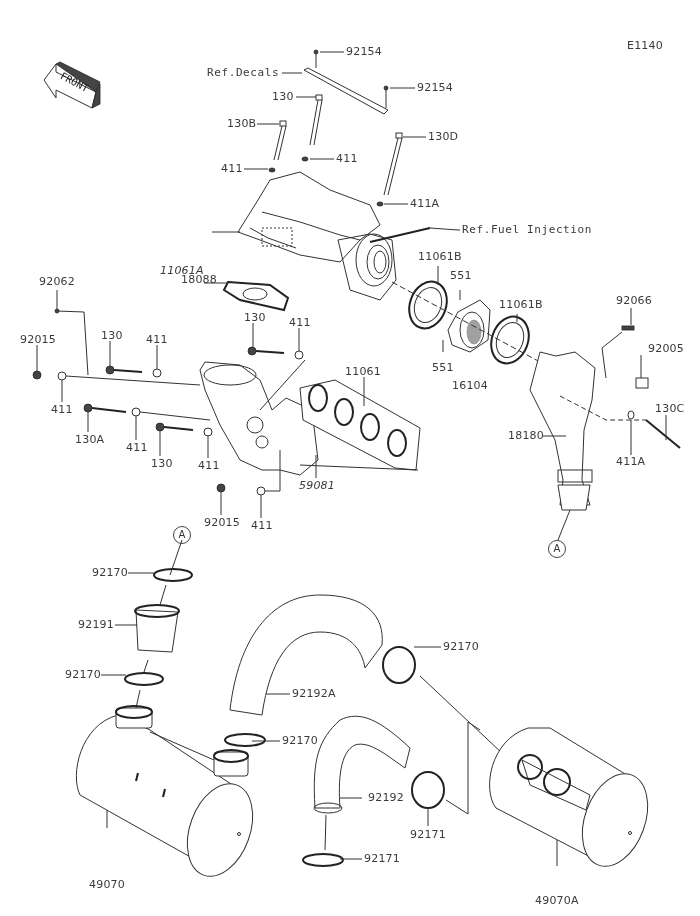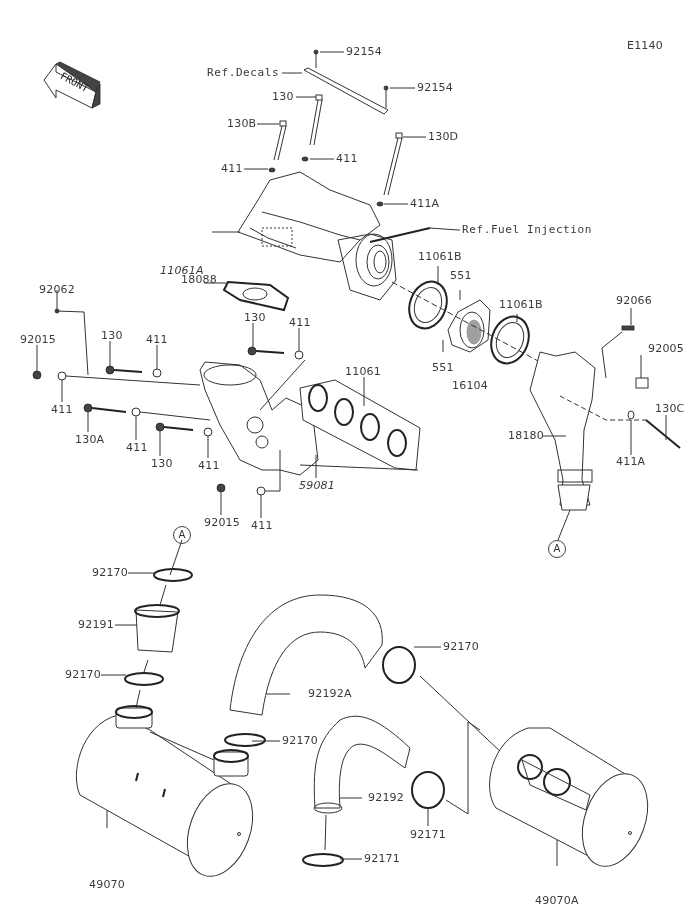--- a/index.html
+++ b/index.html
@@ -266,21 +266,21 @@
 <div class="lbl" style="left:450px;top:270px;">551</div>
 <div class="lbl" style="left:499px;top:299px;">11061B</div>
 <div class="lbl" style="left:432px;top:362px;">551</div>
 <div class="lbl" style="left:452px;top:380px;">16104</div>
 <div class="lbl" style="left:616px;top:295px;">92066</div>
 <div class="lbl" style="left:648px;top:343px;">92005</div>
 <div class="lbl" style="left:655px;top:403px;">130C</div>
 <div class="lbl" style="left:616px;top:456px;">411A</div>
 <div class="lbl" style="left:508px;top:430px;">18180</div>
 
-<div class="lbl" style="left:39px;top:276px;margin-top:8px;">92062</div>
+<div class="lbl" style="left:39px;top:276px;">92062</div>
 <div class="lbl" style="left:20px;top:334px;">92015</div>
 <div class="lbl" style="left:51px;top:404px;">411</div>
 <div class="lbl" style="left:101px;top:330px;">130</div>
 <div class="lbl" style="left:146px;top:334px;">411</div>
 <div class="lbl" style="left:244px;top:312px;">130</div>
 <div class="lbl" style="left:289px;top:317px;">411</div>
 <div class="lbl" style="left:75px;top:434px;">130A</div>
 <div class="lbl" style="left:126px;top:442px;">411</div>
 <div class="lbl" style="left:151px;top:458px;">130</div>
 <div class="lbl" style="left:198px;top:460px;">411</div>
@@ -288,20 +288,20 @@
 <div class="lbl" style="left:299px;top:480px;font-style:italic;">59081</div>
 <div class="lbl" style="left:204px;top:517px;">92015</div>
 <div class="lbl" style="left:251px;top:520px;">411</div>
 
 <div class="circ" style="left:173px;top:526px;">A</div>
 <div class="circ" style="left:548px;top:540px;">A</div>
 
 <div class="lbl" style="left:92px;top:567px;">92170</div>
 <div class="lbl" style="left:78px;top:619px;">92191</div>
 <div class="lbl" style="left:65px;top:669px;">92170</div>
-<div class="lbl" style="left:308px;top:688px;">92192A</div>
+<div class="lbl" style="left:292px;top:688px;">92192A</div>
 <div class="lbl" style="left:282px;top:735px;">92170</div>
 <div class="lbl" style="left:443px;top:641px;">92170</div>
 <div class="lbl" style="left:368px;top:792px;">92192</div>
 <div class="lbl" style="left:410px;top:829px;">92171</div>
 <div class="lbl" style="left:364px;top:853px;">92171</div>
 <div class="lbl" style="left:89px;top:831px;margin-top:48px;">49070</div>
 <div class="lbl" style="left:535px;top:895px;">49070A</div>
 
 </body></html>

